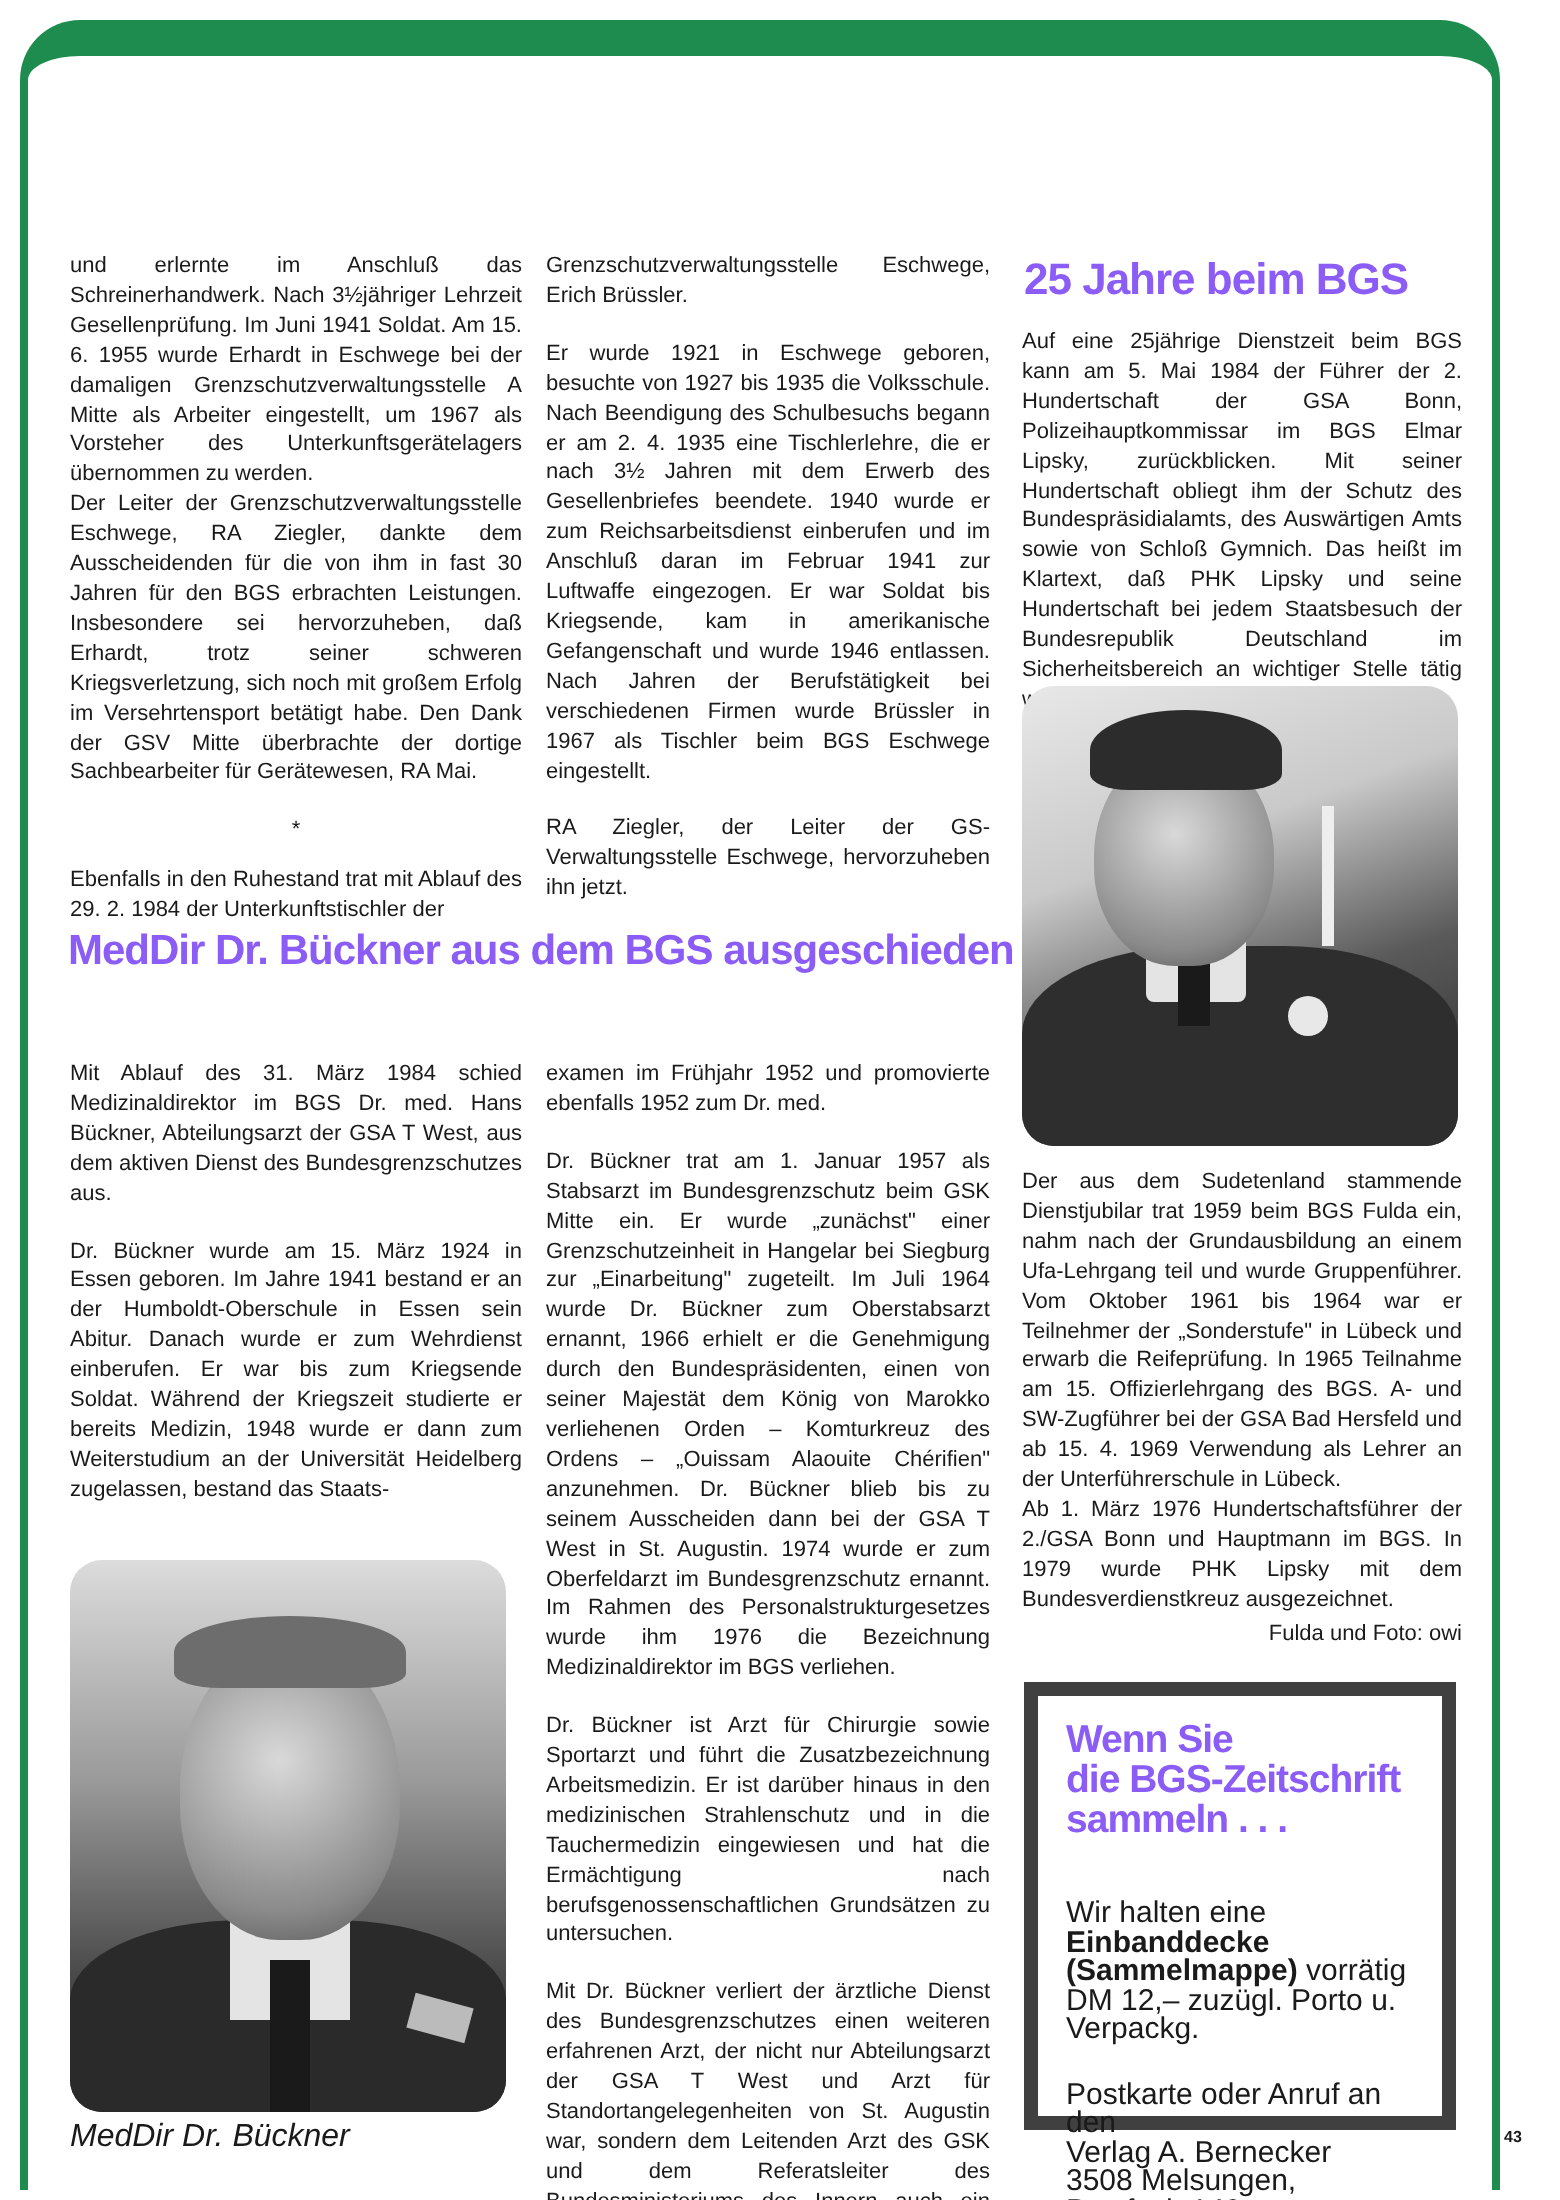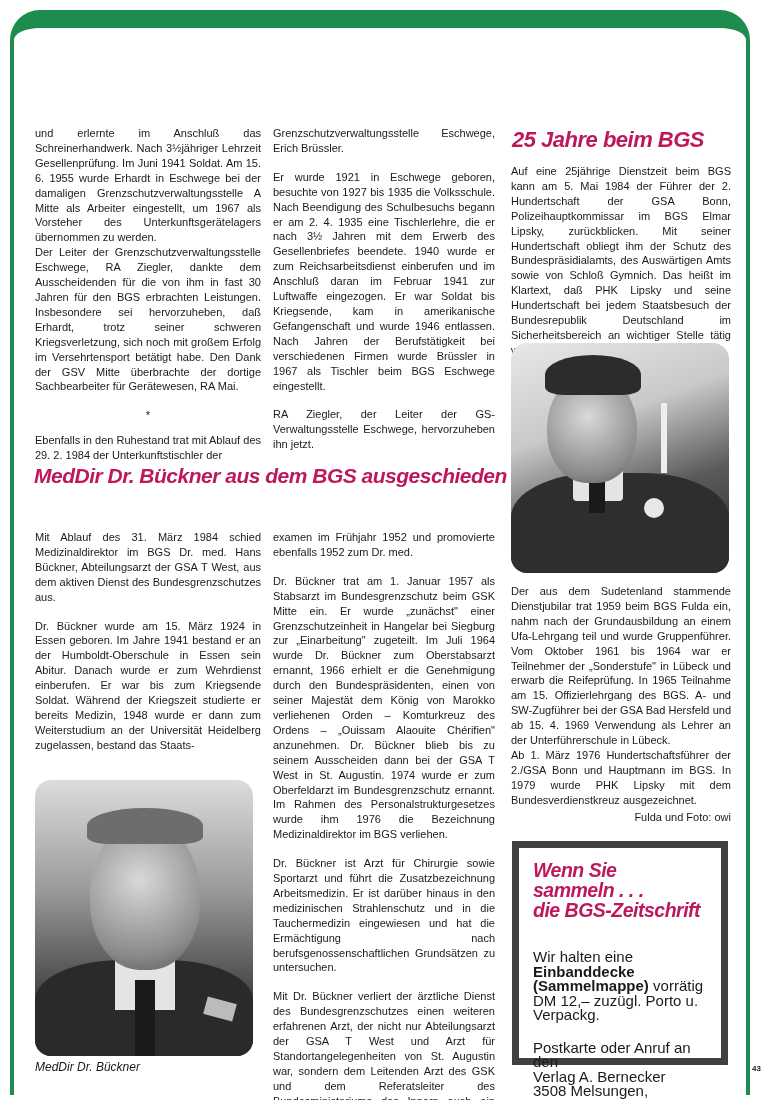--- a/index.html
+++ b/index.html
@@ -1,33 +1,33 @@
 <!DOCTYPE html>
 <html><head>
 <meta charset="utf-8">
 <style>
   html, body { margin:0; padding:0; background:#ffffff; }
   body { width:780px; height:1100px; position:relative; overflow:hidden; font-family:"Liberation Sans", sans-serif; color:#1a1a1a; }
   .frame { position:absolute; left:10px; top:10px; width:740px; height:1085px; border-top:18px solid #1e8c4e; border-left:4px solid #1e8c4e; border-right:4px solid #1e8c4e; border-radius:30px 30px 0 0; box-sizing:border-box; }
   .col { position:absolute; font-size:11px; line-height:14.9px; text-align:justify; hyphens:manual; }
   .col p { margin:0 0 14px 0; }
   .col p.tight { margin:0; }
-  .h-italic { font-family:"Liberation Sans", sans-serif; font-weight:900; font-style:italic; letter-spacing:-0.5px; color:#be185d; }
+  .h-italic { font-family:"Liberation Sans", sans-serif; font-weight:900; letter-spacing:-0.5px; color:#8b5cf6; }
   .headline-right { position:absolute; left:512px; top:127px; font-size:22px; }
   .headline-main { position:absolute; left:34px; top:462px; font-size:21px; line-height:28px; width:500px; }
   .asterisk { text-align:center; margin:6px 0 10px 0; }
   .photo { position:absolute; border-radius:16px; overflow:hidden; background:#8c8c8c; }
   .photo-lipsky { left:511px; top:343px; width:218px; height:230px; background:linear-gradient(160deg,#e8e8e8 0%,#c9c9c9 35%,#5a5a5a 65%,#2a2a2a 100%); }
   .photo-buckner { left:35px; top:780px; width:218px; height:276px; background:linear-gradient(180deg,#dcdcdc 0%,#9a9a9a 40%,#4a4a4a 75%,#1e1e1e 100%); }
   .face { position:absolute; border-radius:50% 50% 45% 45%; background:radial-gradient(circle at 45% 40%,#d9d9d9,#8a8a8a 70%,#555 100%); }
   .hair { position:absolute; border-radius:50% 50% 20% 20%; background:#2c2c2c; }
   .body-shape { position:absolute; background:#262626; border-radius:40% 40% 0 0; }
   .collar { position:absolute; background:#e4e4e4; }
   .tie { position:absolute; background:#1a1a1a; }
-  .caption { position:absolute; left:35px; top:1060px; font-size:12px; font-style:italic; }
+  .caption { position:absolute; left:35px; top:1060px; font-size:16px; font-style:italic; }
   .signature { text-align:right; margin-top:2px; }
   .adbox { position:absolute; left:512px; top:841px; width:216px; height:224px; border:7px solid #404040; box-sizing:border-box; padding:12px 14px; }
   .ad-title { font-size:19.5px; line-height:20px; margin-bottom:30px; }
   .ad-text { font-size:15px; line-height:14.5px; margin:0 0 18px 0; }
   .pagenum { position:absolute; left:734px; top:1064px; font-size:8px; font-weight:bold;margin-left:18px; }
 </style>
 </head>
 <body>
 
 <div class="frame"></div>
@@ -88,22 +88,22 @@
   <p>examen im Frühjahr 1952 und promovierte ebenfalls 1952 zum Dr. med.</p>
   <p>Dr. Bückner trat am 1. Januar 1957 als Stabsarzt im Bundesgrenzschutz beim GSK Mitte ein. Er wurde „zunächst" einer Grenzschutzeinheit in Hangelar bei Siegburg zur „Einarbeitung" zugeteilt. Im Juli 1964 wurde Dr. Bückner zum Oberstabsarzt ernannt, 1966 erhielt er die Genehmigung durch den Bundespräsidenten, einen von seiner Majestät dem König von Marokko verliehenen Orden – Komturkreuz des Ordens – „Ouissam Alaouite Chérifien" anzunehmen. Dr. Bückner blieb bis zu seinem Ausscheiden dann bei der GSA T West in St. Augustin. 1974 wurde er zum Oberfeldarzt im Bundesgrenzschutz ernannt. Im Rahmen des Personalstrukturgesetzes wurde ihm 1976 die Bezeichnung Medizinaldirektor im BGS verliehen.</p>
   <p>Dr. Bückner ist Arzt für Chirurgie sowie Sportarzt und führt die Zusatzbezeichnung Arbeitsmedizin. Er ist darüber hinaus in den medizinischen Strahlenschutz und in die Tauchermedizin eingewiesen und hat die Ermächtigung nach berufsgenossenschaftlichen Grundsätzen zu untersuchen.</p>
   <p class="tight">Mit Dr. Bückner verliert der ärztliche Dienst des Bundesgrenzschutzes einen weiteren erfahrenen Arzt, der nicht nur Abteilungsarzt der GSA T West und Arzt für Standortangelegenheiten von St. Augustin war, sondern dem Leitenden Arzt des GSK und dem Referatsleiter des Bundesministeriums des Innern auch ein geschätzter Ratgeber.</p>
 
 </div>
 
 <div class="adbox">
   <div class="ad-title h-italic">
     <div>Wenn Sie</div>
+    <div>die BGS-Zeitschrift</div>
     <div>sammeln . . .</div>
-    <div>die BGS-Zeitschrift</div>
   </div>
   <p class="ad-text">
     <span>Wir halten eine </span><b>Einbanddecke (Sammelmappe)</b><span> vorrätig</span><br>
     <span>DM 12,– zuzügl. Porto u. Verpackg.</span>
   </p>
   <p class="ad-text">
     <span>Postkarte oder Anruf an den</span><br>
     <span>Verlag A. Bernecker</span><br>
     <span>3508 Melsungen, Postfach 140</span><br>
     <span>Telefon (05661) 8086</span>

